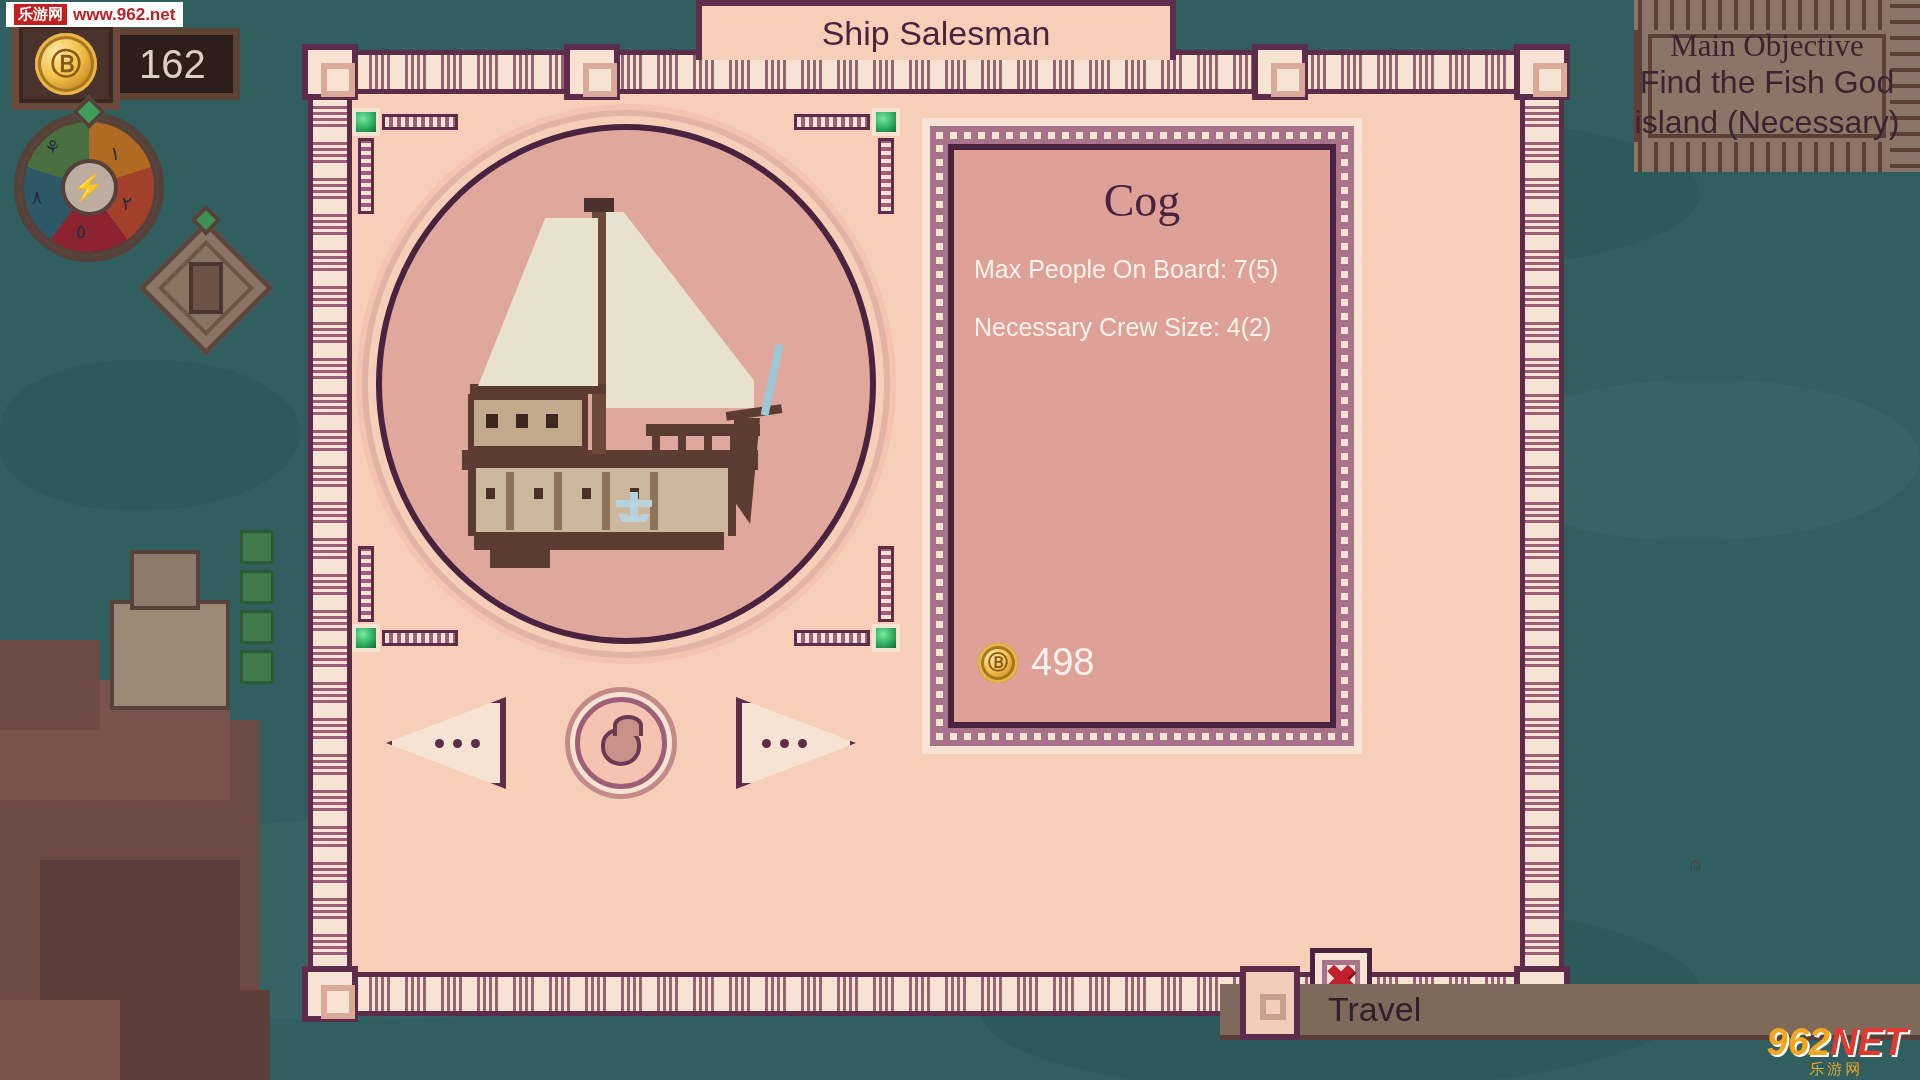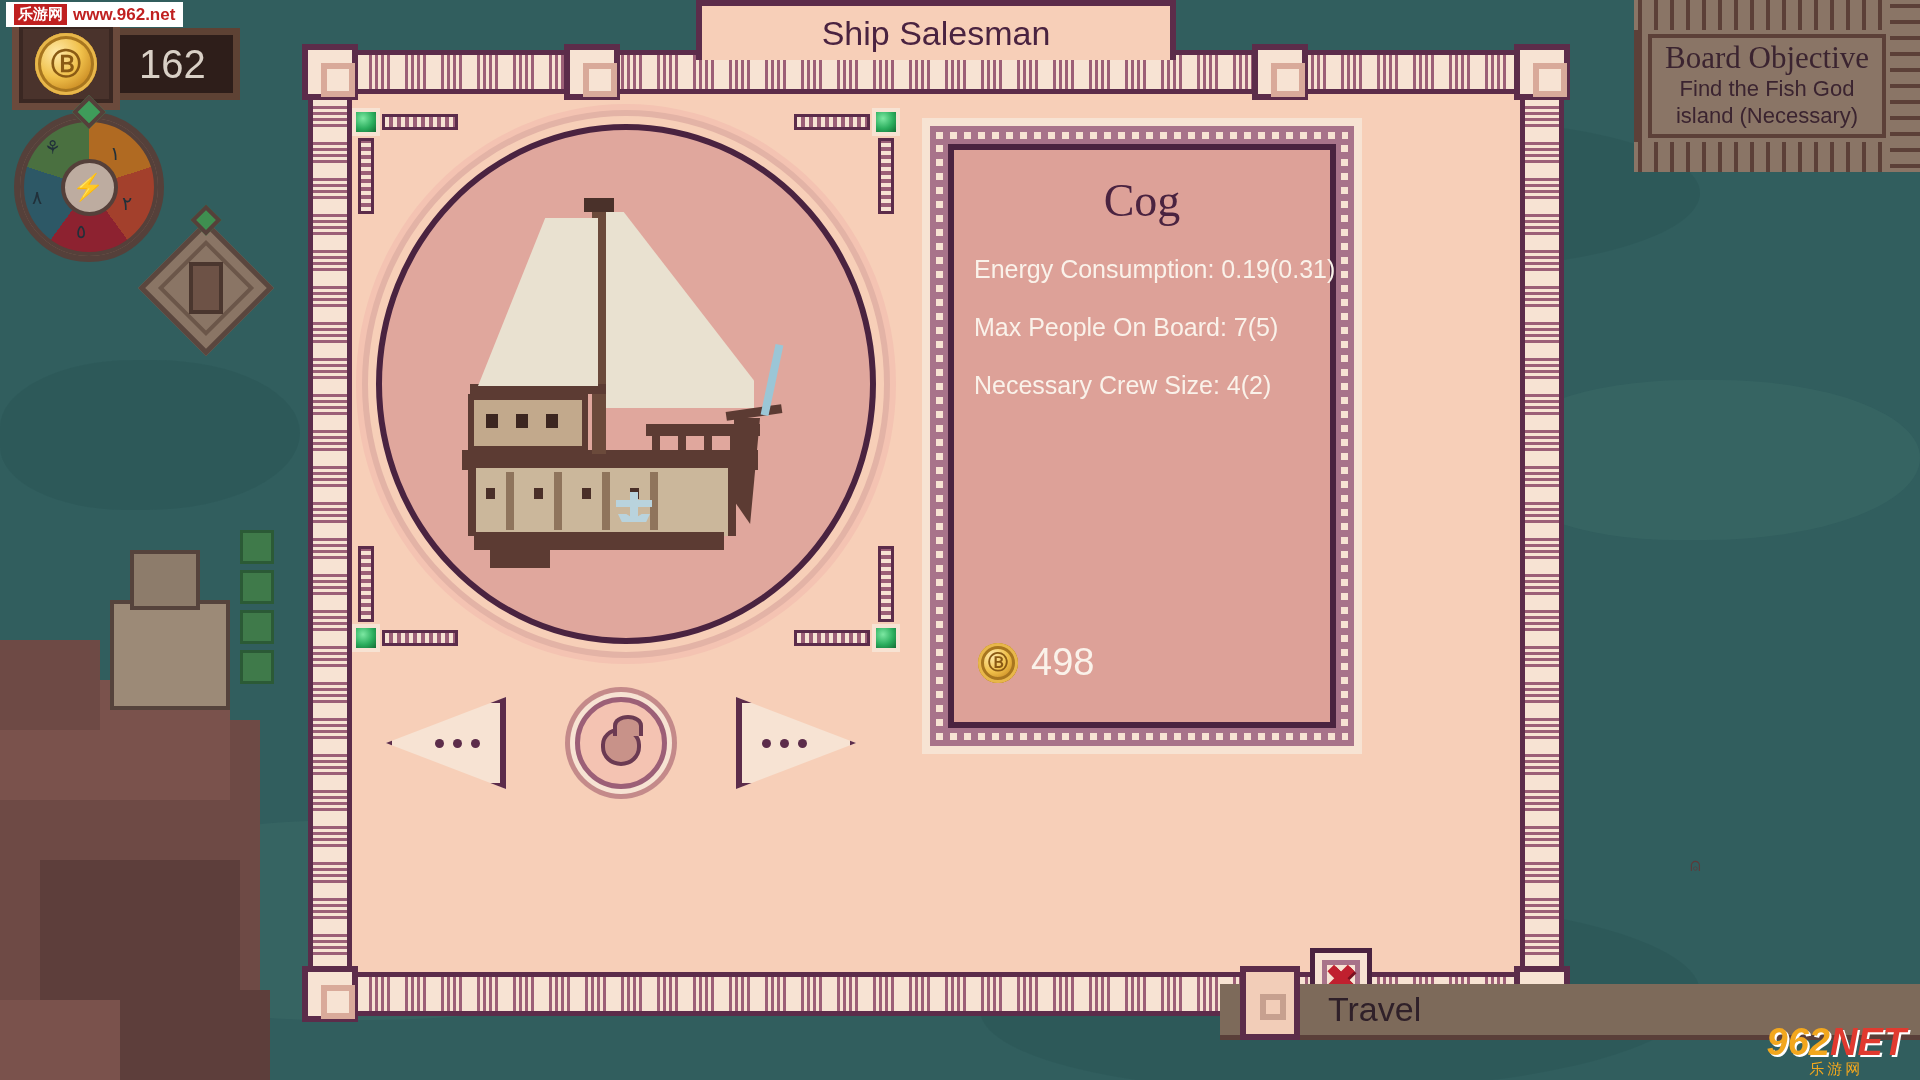--- a/index.html
+++ b/index.html
@@ -127,21 +127,21 @@
     position:absolute; left:14px; right:34px; top:34px; bottom:34px;
     background:#8a7566; border:4px solid #5c4038;
     display:flex; flex-direction:column; align-items:center; justify-content:center;
     padding:4px 6px;
   }
   #obj-title {
     font-family:"Liberation Serif", serif; font-size:31px; color:#3b2430;
     line-height:1.05; white-space:nowrap;
   }
   #obj-line1, #obj-line2 {
-    font-size:22px; color:#3b2430; line-height:1.25; white-space:nowrap;
+    font-size:32px; color:#3b2430; line-height:1.25; white-space:nowrap;
   }
 
   
   #travel-bar {
     position:absolute; right:0; bottom:40px; width:700px; height:56px;
     background:#7d6a5a; border-bottom:5px solid #5a3f39; z-index:42;
     display:flex; align-items:center;
   }
   #travel-btn {
     position:absolute; left:20px; top:-18px; width:60px; height:74px;
@@ -401,21 +401,21 @@
   </div>
   <div class="gem"></div>
 </div>
 
 <div id="objective">
   <div class="frame"></div>
   <div class="meander-band band-top"></div>
   <div class="meander-band band-bot"></div>
   <div class="side-band band-right"></div>
   <div class="obj-body">
-    <div id="obj-title">Board Objective</div>
+    <div id="obj-title">Main Objective</div>
     <div id="obj-line1">Find the Fish God</div>
     <div id="obj-line2">island (Necessary)</div>
   </div>
 </div>
 
 <div id="travel-bar">
   <div id="travel-btn">
     <div class="sq"></div>
   </div>
   <div id="travel-label">Travel</div>
@@ -539,21 +539,20 @@
         </div>
     </div>
   </div>
 
   <div id="stats-panel">
     <div class="inner-dots">
       <div class="dot-border"></div>
     </div>
     <div class="panel-body">
       <div id="ship-name">Cog</div>
-      <div class="stat-line">Energy Consumption: 0.19(0.31)</div>
       <div class="stat-line">Max People On Board: 7(5)</div>
       <div class="stat-line">Necessary Crew Size: 4(2)</div>
       <div id="price-row">
         <div id="price-coin" class="gold-coin">Ⓑ</div>
         <div id="price-val">498</div>
       </div>
     </div>
   </div>
 
   <div id="close-btn">

